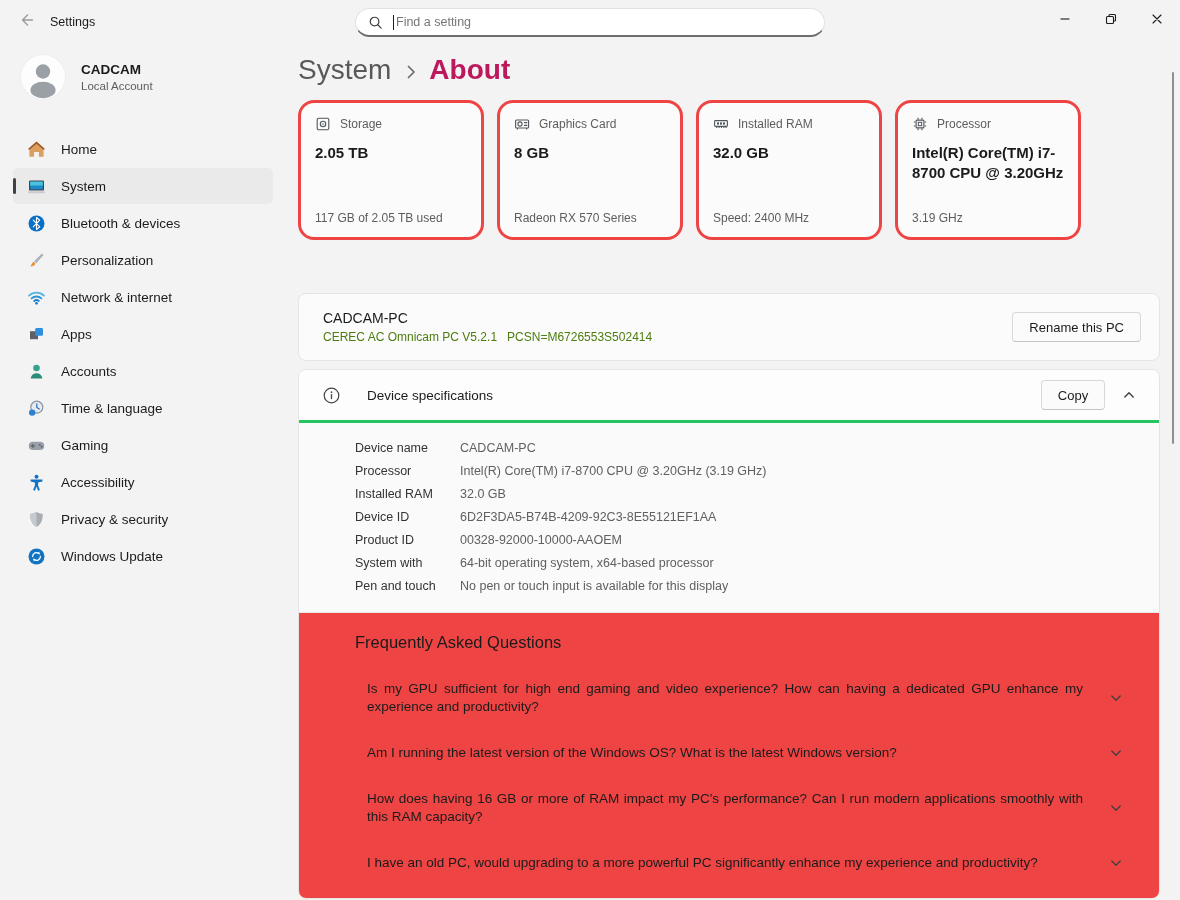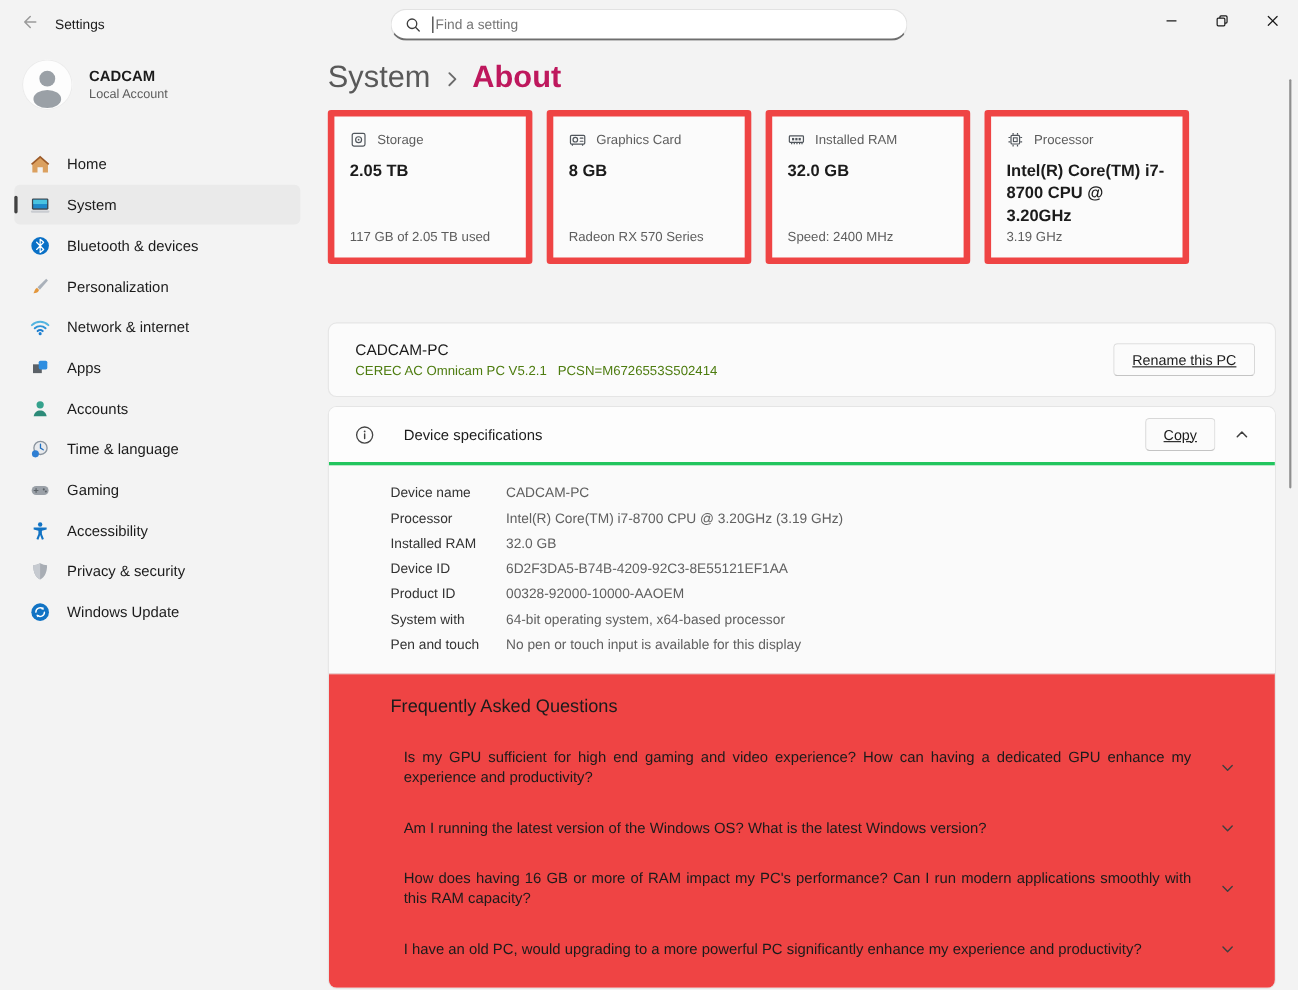--- a/index.html
+++ b/index.html
@@ -43,34 +43,34 @@
     border-radius:2px; background:#424242; }
 
   
   .content { position:absolute; left:298px; top:40px; width:862px; }
   .page-h1 { margin-top:10px; display:flex; align-items:center; height:40px; }
   .crumb-parent { font-size:28px; color:#595959; font-weight:400; }
   .crumb-sep { margin:3px 10px 0 12px; }
   .crumb-current { font-size:28px; color:#be185d; font-weight:700; }
 
   .cards-row { margin-top:10px; display:flex; gap:13px; }
-  .info-card { width:186px; height:140px; background:#fbfbfb; border:6px solid #ef4444;
-    border-radius:3px; padding:13px 14px; position:relative; }
+  .info-card { width:186px; height:140px; background:#fbfbfb; border:3px solid #ef4444;
+    border-radius:16px; padding:13px 14px; position:relative; }
   .card-head { display:flex; align-items:center; gap:9px; color:#5d5d5d; font-size:12px; }
   .card-value { margin-top:11px; font-size:15px; font-weight:700; color:#1b1b1b; line-height:1.35; }
   .card-detail { position:absolute; left:14px; bottom:12px; right:8px; font-size:12px;
     color:#5d5d5d; white-space:nowrap; }
 
   .pc-card { margin-top:53px; height:68px; background:#fbfbfb; border:1px solid #e5e5e5;
     border-radius:8px; display:flex; align-items:center; padding:0 18px 0 24px; }
   .pc-name { font-size:14px; color:#1b1b1b; }
   .pc-sub { font-size:12px; color:#4d7c0f; margin-top:4px; white-space:pre;text-align:right; }
   .btn { background:#fbfbfb; border:1px solid #d8d8d8; border-bottom-color:#c4c4c4;
     border-radius:4px; font-size:13px; color:#1b1b1b; font-family:inherit;
-    height:30px; padding:0 16px; cursor:default;text-decoration:underline; }
+    height:30px; padding:0 16px; cursor:default; }
 
   .specs-card { margin-top:8px; background:#fbfbfb; border:1px solid #e5e5e5;
     border-radius:8px; overflow:hidden; }
   .specs-header { height:50px; display:flex; align-items:center; padding:0 14px 0 12px;
     background:#fdfdfd; }
   .specs-title { margin-left:27px; font-size:13.5px; color:#1b1b1b; flex:1; }
   .copy-btn { width:64px; padding:0; text-align:center; }
   .exp-chevron { width:32px; height:30px; display:flex; align-items:center;
     justify-content:center; margin-left:8px; border-radius:4px; }
 

